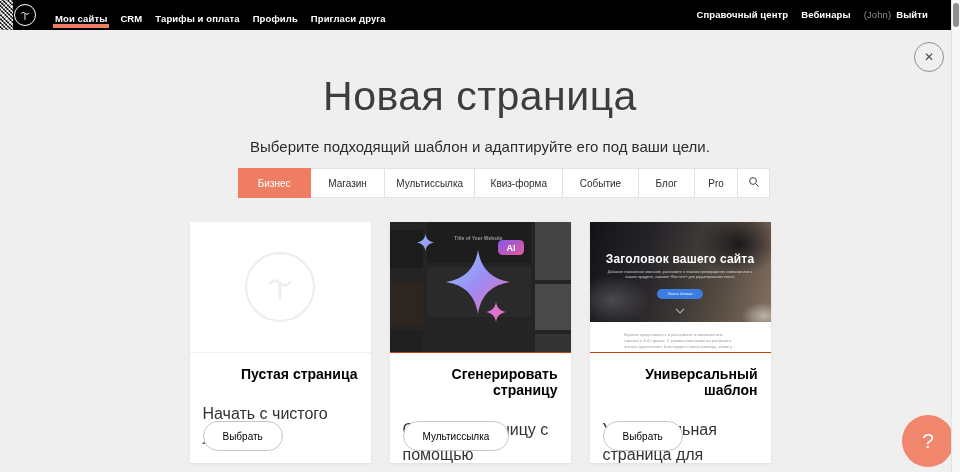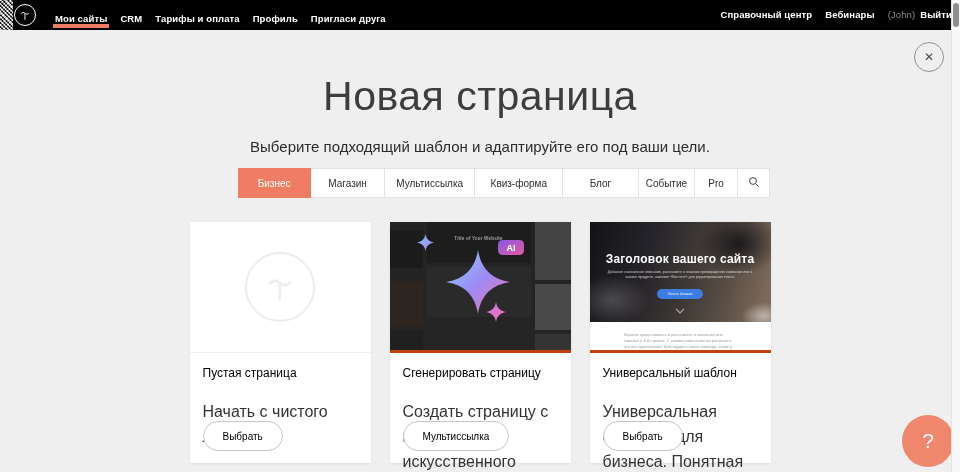--- a/index.html
+++ b/index.html
@@ -13,21 +13,21 @@
   .header { position:absolute; top:0; left:0; width:960px; height:30px; background:#000;
     display:flex; align-items:center; z-index:20; }
   .texture { position:absolute; left:0; top:0; width:13px; height:30px;
     background:
       repeating-linear-gradient(135deg, rgba(255,255,255,.85) 0 1px, rgba(60,60,60,.9) 1px 2.5px),
       repeating-linear-gradient(45deg, #cfcfcf 0 1.5px, #3a3a3a 1.5px 3px);
     background-blend-mode:overlay; }
   .logo { position:absolute; left:14px; top:4px; width:22px; height:22px; border:1.5px solid #fff;
     border-radius:50%; display:flex; align-items:center; justify-content:center; cursor:pointer; }
   .nav-left { margin-left:55px; display:flex; gap:13px; height:22px; }
-  .nav-right { margin-left:auto; margin-right:8px; display:flex; gap:13px; height:30px; align-items:center; }
+  .nav-right { margin-left:auto; margin-right:32px; display:flex; gap:13px; height:30px; align-items:center; }
   .nav-item { position:relative; color:#fff; font-size:9.5px; font-weight:700; line-height:30px;
     cursor:pointer; white-space:nowrap; letter-spacing:.1px; }
   .nav-item.active::after { content:""; position:absolute; left:-2px; right:-2px; bottom:-1.5px;
     height:3.5px; background:#ee7d64; }
   .user-name { color:#8f8f8f; font-weight:400; }
   .logout { margin-left:-8px; }
 
   
   .scrollbar { position:absolute; top:0; right:0; width:9px; height:472px; background:#f7f7f7;
     border-left:1px solid #e3e3e3; z-index:40; }
@@ -50,23 +50,23 @@
   .tab:first-child { margin-left:0; }
   .tab.active { background:#ee7d64; border-color:#ee7d64; color:#fff; z-index:1; }
   .tab:nth-child(1){width:79px}.tab:nth-child(2){width:81px}.tab:nth-child(3){width:98px}
   .tab:nth-child(4){width:96px}.tab:nth-child(5){width:82px}.tab:nth-child(6){width:62px}
   .tab:nth-child(7){width:47px}.tab:nth-child(8){width:36px}
 
   
   .cards { width:581px; margin:24px auto 0; display:grid; grid-template-columns:181px 181px 181px; gap:19px; }
   .card { position:relative; width:181px; height:241px; background:#fff;
     box-shadow:0 1px 3px rgba(0,0,0,.07); }
-  .thumb { position:relative; width:100%; height:131px; overflow:hidden; border-bottom:3px solid #c2410c; }
+  .thumb { position:relative; width:100%; height:131px; overflow:hidden; border-bottom:1px solid #c2410c; }
   .card-info { padding:13px; }
-  .card-title { font-size:12px; font-weight:400; color:#000; }
+  .card-title { font-size:14px; font-weight:700; color:#000;text-align:right; }
   .card-desc { margin-top:20px; font-size:16px; line-height:1.55; color:#333; }
   .card-actions { position:absolute; left:13px; bottom:12px; display:flex; gap:8px; }
   .pill-btn { height:30px; padding:0 19px; border:1px solid #c6c6c6; border-radius:16px; background:#fff;
     font-size:10px; color:#000; cursor:pointer; font-family:inherit; white-space:nowrap; }
 
   
   .thumb-blank { background:#fff; display:flex; align-items:center; justify-content:center; border-bottom:1px solid #f1f1f1; }
   .ghost-logo { width:70px; height:70px; border:2px solid #ededed; border-radius:50%;
     display:flex; align-items:center; justify-content:center; }
 
@@ -132,22 +132,22 @@
   <button class="close-btn">✕</button>
 
   <div class="dlg-title">Новая страница</div>
   <div class="dlg-subtitle">Выберите подходящий шаблон и адаптируйте его под ваши цели.</div>
 
   <div class="tabs">
     <div class="tab active">Бизнес</div>
     <div class="tab">Магазин</div>
     <div class="tab">Мультиссылка</div>
     <div class="tab">Квиз-форма</div>
+    <div class="tab">Событие</div>
     <div class="tab">Блог</div>
-    <div class="tab">Событие</div>
     <div class="tab">Pro</div>
     <div class="tab">
       <span>
         <svg width="12" height="12" viewBox="0 0 12 12">
           <circle cx="5" cy="5" r="3.4" fill="none" stroke="#444" stroke-width="1"></circle>
           <line x1="7.7" y1="7.7" x2="10.6" y2="10.6" stroke="#444" stroke-width="1"></line>
         </svg>
       </span>
     </div>
   </div>

